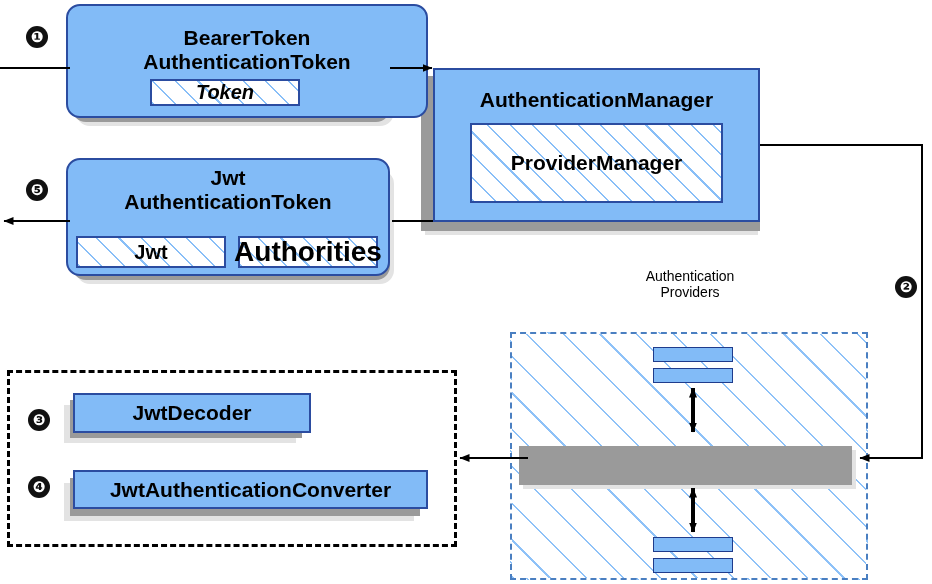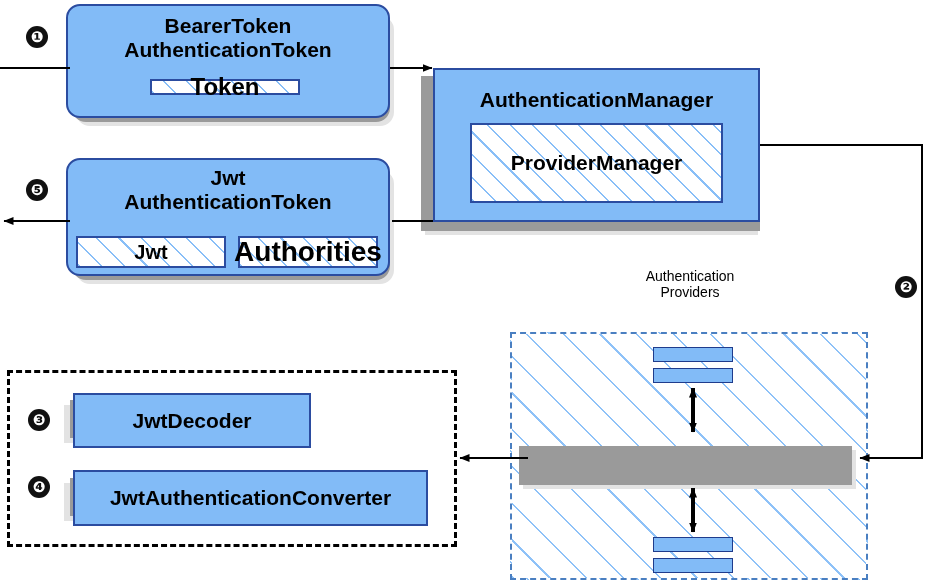--- a/index.html
+++ b/index.html
@@ -180,25 +180,25 @@
   <div class="mini-bar" style="left:653px; top:368px; width:80px; height:15px;"></div>
 
   <div class="mini-bar" style="left:653px; top:537px; width:80px; height:15px;"></div>
   <div class="mini-bar" style="left:653px; top:558px; width:80px; height:15px;"></div>
 
   <div class="shadow-light" style="left:523px; top:450px; width:333px; height:39px;"></div>
   <div class="shadow-dark" style="left:519px; top:446px; width:333px; height:39px;"></div>
 
   <div class="shadow-light rounded" style="left:76px; top:16px; width:318px; height:110px;"></div>
   <div class="shadow-dark rounded" style="left:72px; top:12px; width:318px; height:110px;"></div>
-  <div class="blue-box rounded" style="left:66px; top:4px; width:324px; height:114px; align-items:flex-start; padding-top:8px; font-size:21px;">
+  <div class="blue-box rounded" style="left:66px; top:4px; width:362px; height:114px; align-items:flex-start; padding-top:20px; font-size:21px;">
     <span class="title-2l">BearerToken
 AuthenticationToken</span>
   </div>
-  <div class="hatch-panel" style="left:150px; top:79px; width:150px; height:16px; font-size:24px;">
+  <div class="hatch-panel" style="left:150px; top:79px; width:150px; height:27px; font-size:20px;font-style:italic;">
     <span>Token</span>
   </div>
 
   <div class="shadow-light" style="left:425px; top:80px; width:333px; height:155px;"></div>
   <div class="shadow-dark" style="left:421px; top:76px; width:339px; height:155px;"></div>
   <div class="blue-box" style="left:433px; top:68px; width:327px; height:154px; align-items:flex-start; padding-top:18px; font-size:21px;">
     <span>AuthenticationManager</span>
   </div>
   <div class="hatch-panel" style="left:470px; top:123px; width:253px; height:80px; font-size:21px;">
     <span>ProviderManager</span>
@@ -214,27 +214,27 @@
     <span>Jwt</span>
   </div>
   <div class="hatch-panel" style="left:238px; top:236px; width:140px; height:32px; font-size:28px;">
     <span>Authorities</span>
   </div>
 
   <div class="dotted-area" style="left:7px; top:370px; width:450px; height:177px;"></div>
 
   <div class="shadow-light" style="left:64px; top:405px; width:232px; height:38px;"></div>
   <div class="shadow-dark" style="left:70px; top:400px; width:232px; height:38px;"></div>
-  <div class="blue-box" style="left:73px; top:393px; width:238px; height:55px; font-size:21px;">
+  <div class="blue-box" style="left:73px; top:393px; width:238px; height:40px; font-size:21px;">
     <span>JwtDecoder</span>
   </div>
 
   <div class="shadow-light" style="left:64px; top:483px; width:350px; height:38px;"></div>
   <div class="shadow-dark" style="left:70px; top:478px; width:350px; height:38px;"></div>
-  <div class="blue-box" style="left:73px; top:470px; width:355px; height:56px; font-size:21px;">
+  <div class="blue-box" style="left:73px; top:470px; width:355px; height:39px; font-size:21px;">
     <span>JwtAuthenticationConverter</span>
   </div>
 
   <div class="bullet" style="left:26px; top:26px;">❶</div>
   <div class="bullet" style="left:26px; top:179px;">❺</div>
   <div class="bullet" style="left:895px; top:276px;">❷</div>
   <div class="bullet" style="left:28px; top:409px;">❸</div>
   <div class="bullet" style="left:28px; top:476px;">❹</div>
 
 </div>

